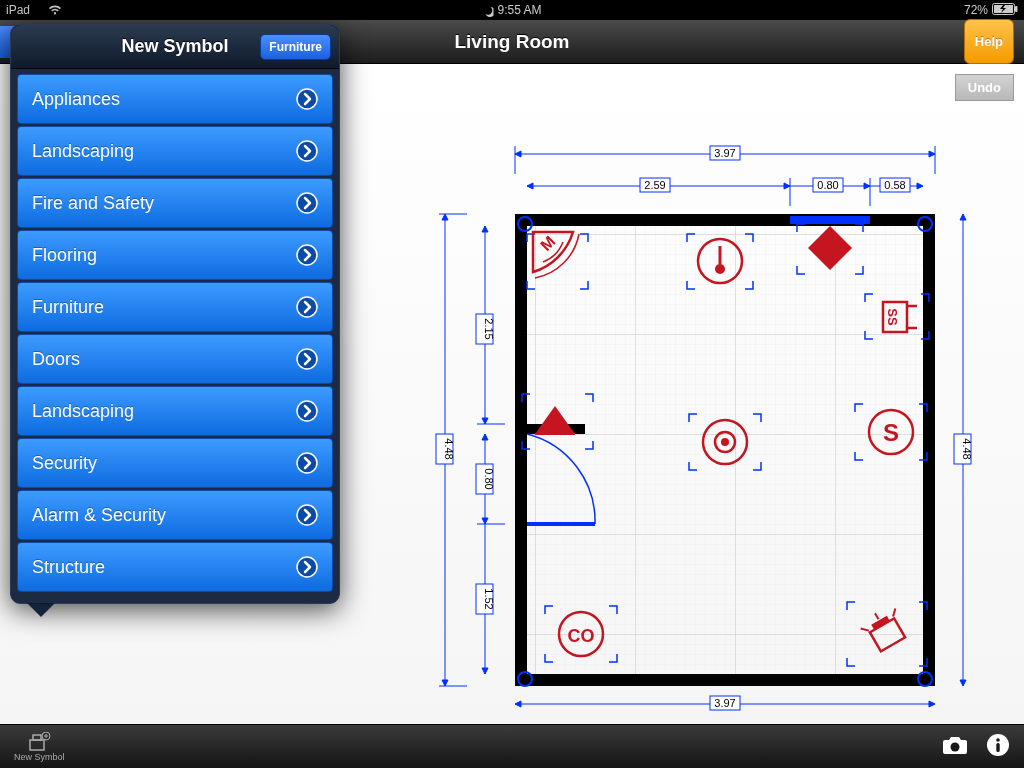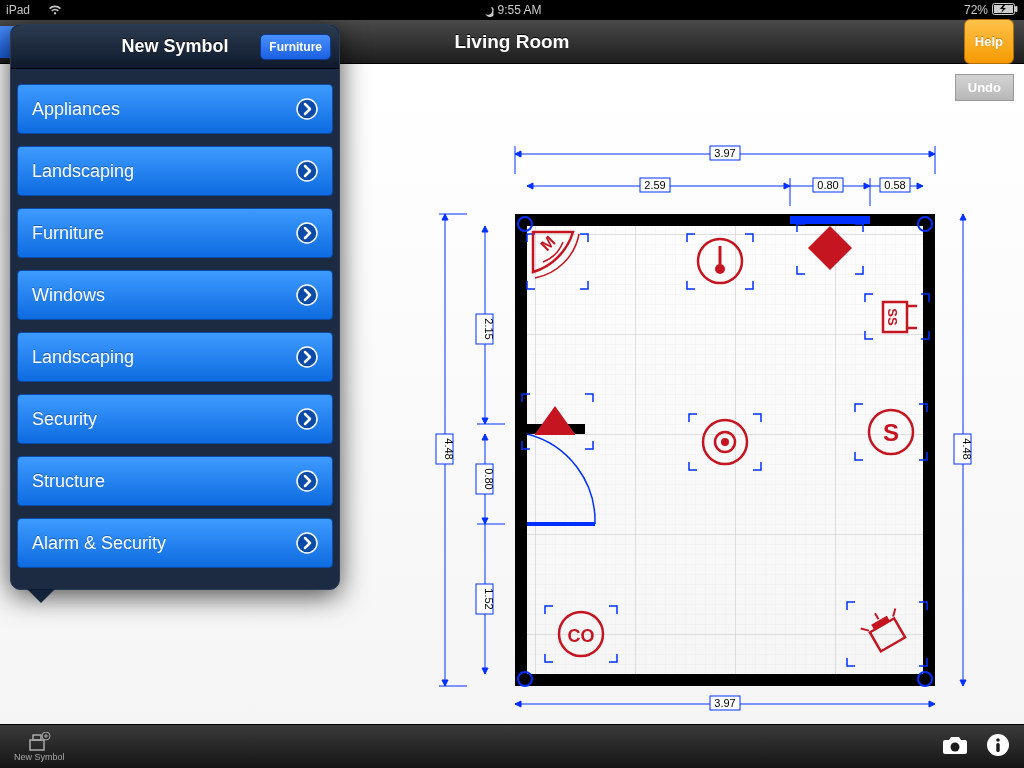--- a/index.html
+++ b/index.html
@@ -27,21 +27,21 @@
 .tool-btn { display:flex; flex-direction:column; align-items:center; color:#aaa; font-size:9px; cursor:pointer; }
 .icon-btn { color:#fff; cursor:pointer; }
 
 
 .popover { position:absolute; left:10px; top:24px; width:330px; background:rgba(10,25,50,.92); border:1px solid #2a3b55; border-radius:10px; box-shadow:0 6px 28px rgba(0,0,0,.7); z-index:50; padding-bottom:6px; }
 .popover-header { height:44px; background:linear-gradient(#2c3b50,#0f1a2c); border-radius:10px 10px 0 0; display:flex; align-items:center; justify-content:center; position:relative; border-bottom:1px solid #000; }
 .popover-header .title { color:#fff; font-weight:bold; font-size:18px; text-shadow:0 -1px 0 #000; }
 .schematic-btn { position:absolute; right:8px; background:linear-gradient(#4a90ff,#1a5fe0); color:#fff; font-size:12px; font-weight:bold; padding:5px 8px; border-radius:5px; border:1px solid #0a3a90; cursor:pointer; }
 .back-btn { position:absolute; left:-6px; top:6px; width:28px; height:32px; background:linear-gradient(#4a90ff,#1a5fe0); border-radius:4px; }
 .popover-list { padding:3px; }
-.popover-row { height:50px; background:linear-gradient(#3d9bff,#0e6be0); margin:12px 3px; border-radius:4px; display:flex; align-items:center; padding:0 14px; color:#fff; font-size:18px; text-shadow:0 -1px 0 rgba(0,0,0,.3); cursor:pointer; border:1px solid #0a4aa8; }
+.popover-row { height:50px; background:linear-gradient(#3d9bff,#0e6be0); margin:2px 3px; border-radius:4px; display:flex; align-items:center; padding:0 14px; color:#fff; font-size:18px; text-shadow:0 -1px 0 rgba(0,0,0,.3); cursor:pointer; border:1px solid #0a4aa8; }
 .popover-row .disclosure { margin-left:auto; }
 .disclosure svg { display:block; }
 .popover-arrow { position:absolute; left:16px; bottom:-14px; width:0; height:0; border-left:14px solid transparent; border-right:14px solid transparent; border-top:14px solid rgba(10,25,50,.92); }
 
 
 .floorplan { position:absolute; left:435px; top:70px; width:540px; height:580px; }
 
 </style>
 </head>
 <body>
@@ -288,30 +288,48 @@
       <div class="popover-row">
         <span>Landscaping</span>
         <span class="disclosure">
           <svg width="22" height="22" viewBox="0 0 22 22">
             <circle cx="11" cy="11" r="10" fill="#0a4aa8" stroke="#fff" stroke-width="1.5"></circle>
             <path d="M9 6l5 5-5 5" fill="none" stroke="#fff" stroke-width="2.5" stroke-linecap="round" stroke-linejoin="round"></path>
           </svg>
         </span>
       </div>
       <div class="popover-row">
+        <span>Fire and Safety</span>
+        <span class="disclosure">
+          <svg width="22" height="22" viewBox="0 0 22 22">
+            <circle cx="11" cy="11" r="10" fill="#0a4aa8" stroke="#fff" stroke-width="1.5"></circle>
+            <path d="M9 6l5 5-5 5" fill="none" stroke="#fff" stroke-width="2.5" stroke-linecap="round" stroke-linejoin="round"></path>
+          </svg>
+        </span>
+      </div>
+      <div class="popover-row">
+        <span>Flooring</span>
+        <span class="disclosure">
+          <svg width="22" height="22" viewBox="0 0 22 22">
+            <circle cx="11" cy="11" r="10" fill="#0a4aa8" stroke="#fff" stroke-width="1.5"></circle>
+            <path d="M9 6l5 5-5 5" fill="none" stroke="#fff" stroke-width="2.5" stroke-linecap="round" stroke-linejoin="round"></path>
+          </svg>
+        </span>
+      </div>
+      <div class="popover-row">
         <span>Furniture</span>
         <span class="disclosure">
           <svg width="22" height="22" viewBox="0 0 22 22">
             <circle cx="11" cy="11" r="10" fill="#0a4aa8" stroke="#fff" stroke-width="1.5"></circle>
             <path d="M9 6l5 5-5 5" fill="none" stroke="#fff" stroke-width="2.5" stroke-linecap="round" stroke-linejoin="round"></path>
           </svg>
         </span>
       </div>
       <div class="popover-row">
-        <span>Windows</span>
+        <span>Doors</span>
         <span class="disclosure">
           <svg width="22" height="22" viewBox="0 0 22 22">
             <circle cx="11" cy="11" r="10" fill="#0a4aa8" stroke="#fff" stroke-width="1.5"></circle>
             <path d="M9 6l5 5-5 5" fill="none" stroke="#fff" stroke-width="2.5" stroke-linecap="round" stroke-linejoin="round"></path>
           </svg>
         </span>
       </div>
       <div class="popover-row">
         <span>Landscaping</span>
         <span class="disclosure">
@@ -324,30 +342,30 @@
       <div class="popover-row">
         <span>Security</span>
         <span class="disclosure">
           <svg width="22" height="22" viewBox="0 0 22 22">
             <circle cx="11" cy="11" r="10" fill="#0a4aa8" stroke="#fff" stroke-width="1.5"></circle>
             <path d="M9 6l5 5-5 5" fill="none" stroke="#fff" stroke-width="2.5" stroke-linecap="round" stroke-linejoin="round"></path>
           </svg>
         </span>
       </div>
       <div class="popover-row">
+        <span>Alarm &amp; Security</span>
+        <span class="disclosure">
+          <svg width="22" height="22" viewBox="0 0 22 22">
+            <circle cx="11" cy="11" r="10" fill="#0a4aa8" stroke="#fff" stroke-width="1.5"></circle>
+            <path d="M9 6l5 5-5 5" fill="none" stroke="#fff" stroke-width="2.5" stroke-linecap="round" stroke-linejoin="round"></path>
+          </svg>
+        </span>
+      </div>
+      <div class="popover-row">
         <span>Structure</span>
-        <span class="disclosure">
-          <svg width="22" height="22" viewBox="0 0 22 22">
-            <circle cx="11" cy="11" r="10" fill="#0a4aa8" stroke="#fff" stroke-width="1.5"></circle>
-            <path d="M9 6l5 5-5 5" fill="none" stroke="#fff" stroke-width="2.5" stroke-linecap="round" stroke-linejoin="round"></path>
-          </svg>
-        </span>
-      </div>
-      <div class="popover-row">
-        <span>Alarm &amp; Security</span>
         <span class="disclosure">
           <svg width="22" height="22" viewBox="0 0 22 22">
             <circle cx="11" cy="11" r="10" fill="#0a4aa8" stroke="#fff" stroke-width="1.5"></circle>
             <path d="M9 6l5 5-5 5" fill="none" stroke="#fff" stroke-width="2.5" stroke-linecap="round" stroke-linejoin="round"></path>
           </svg>
         </span>
       </div>
     </div>
   <div class="popover-arrow"></div>
 </div>

